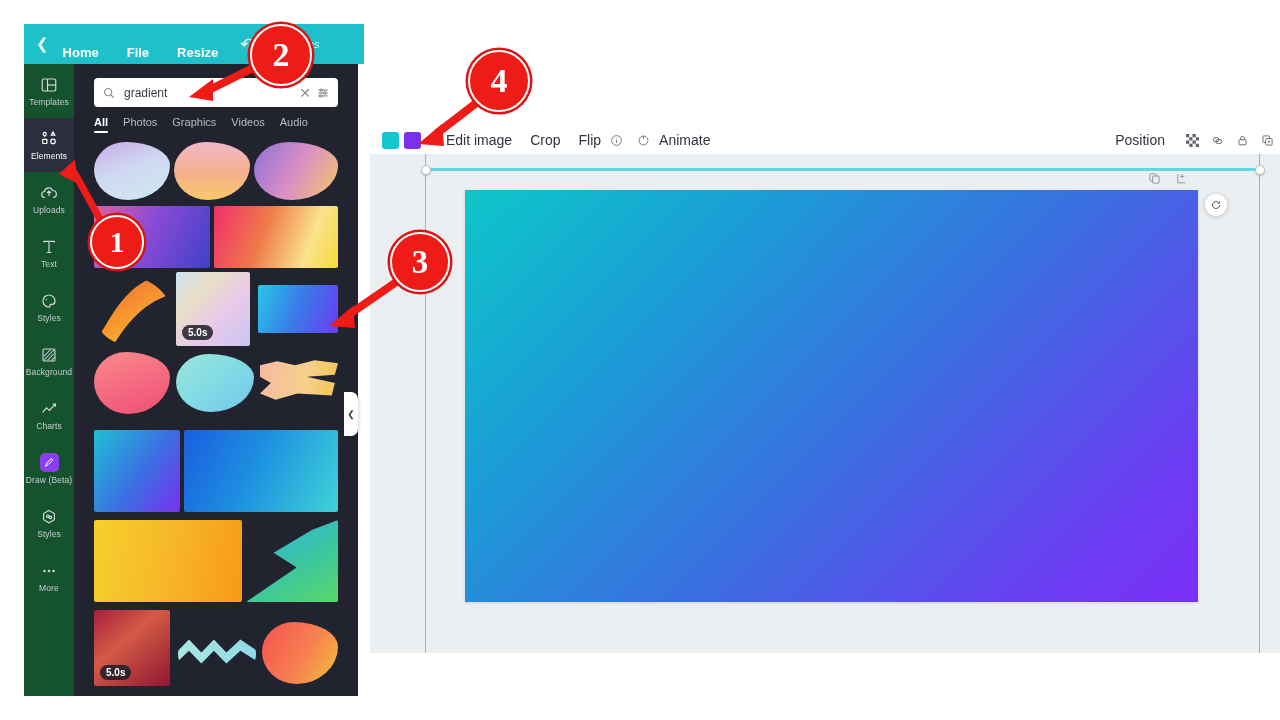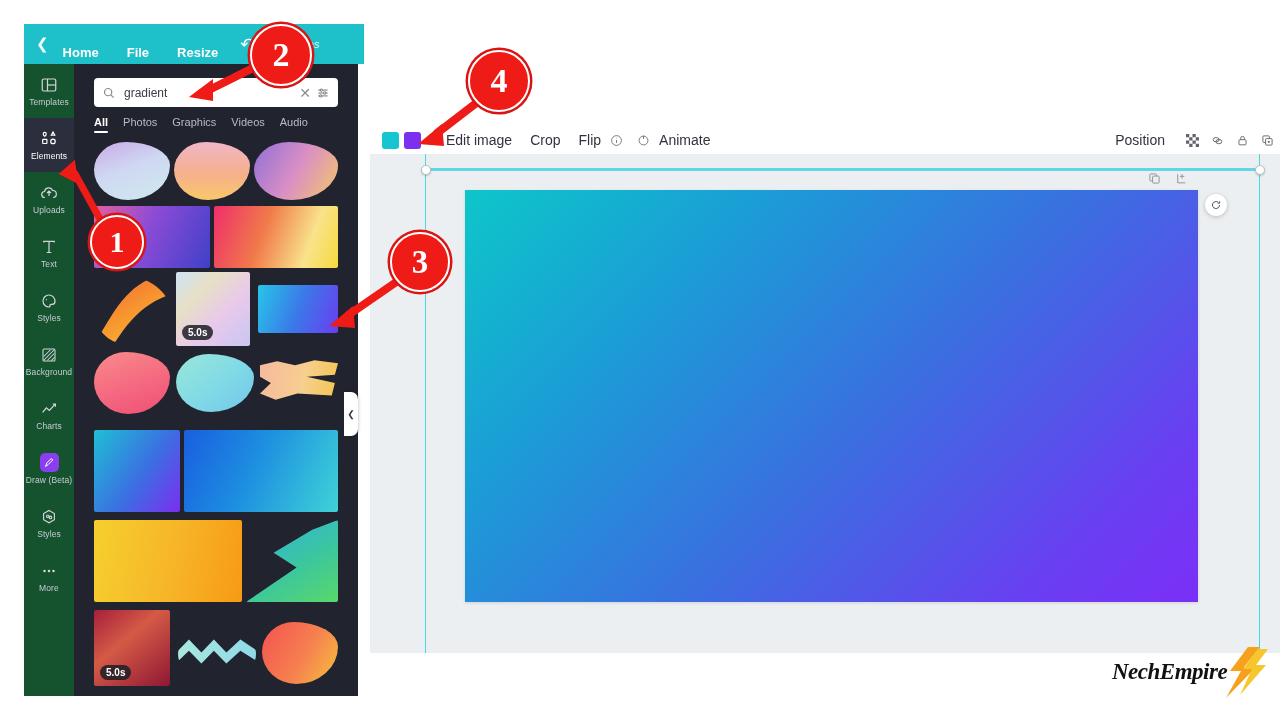--- a/index.html
+++ b/index.html
@@ -412,21 +412,14 @@
   <svg class="ann-arrow" style="left:408px;top:88px;width:90px;height:60px" viewBox="0 0 90 60">
     <path d="M80 6 L28 46" stroke="#ee1b17" stroke-width="8" fill="none"></path>
     <path d="M10 56 L34 36 L36 58 Z" fill="#ee1b17"></path>
   </svg>
 
   <div class="badge" style="left:90px;top:215px;width:50px;height:50px;font-size:30px">1</div>
   <div class="badge" style="left:250px;top:24px;width:58px;height:58px;font-size:34px">2</div>
   <div class="badge" style="left:390px;top:232px;width:56px;height:56px;font-size:33px">3</div>
   <div class="badge" style="left:468px;top:50px;width:58px;height:58px;font-size:34px">4</div>
 
-  <div class="watermark">
-    <svg style="position:absolute;left:104px;top:0;width:66px;height:55px" viewBox="0 0 66 55">
-      <path d="M38 2 L20 26 L31 26 L16 53 L46 22 L34 22 L50 2 Z" fill="#f5a11e"></path>
-      <path d="M48 4 L33 24 L42 24 L30 50 L56 20 L46 20 L58 4 Z" fill="#f7c62c"></path>
-    </svg>
-    <div class="wm-text">NechEmpire</div>
-  </div>
 
 </div>
 
 </body></html>

